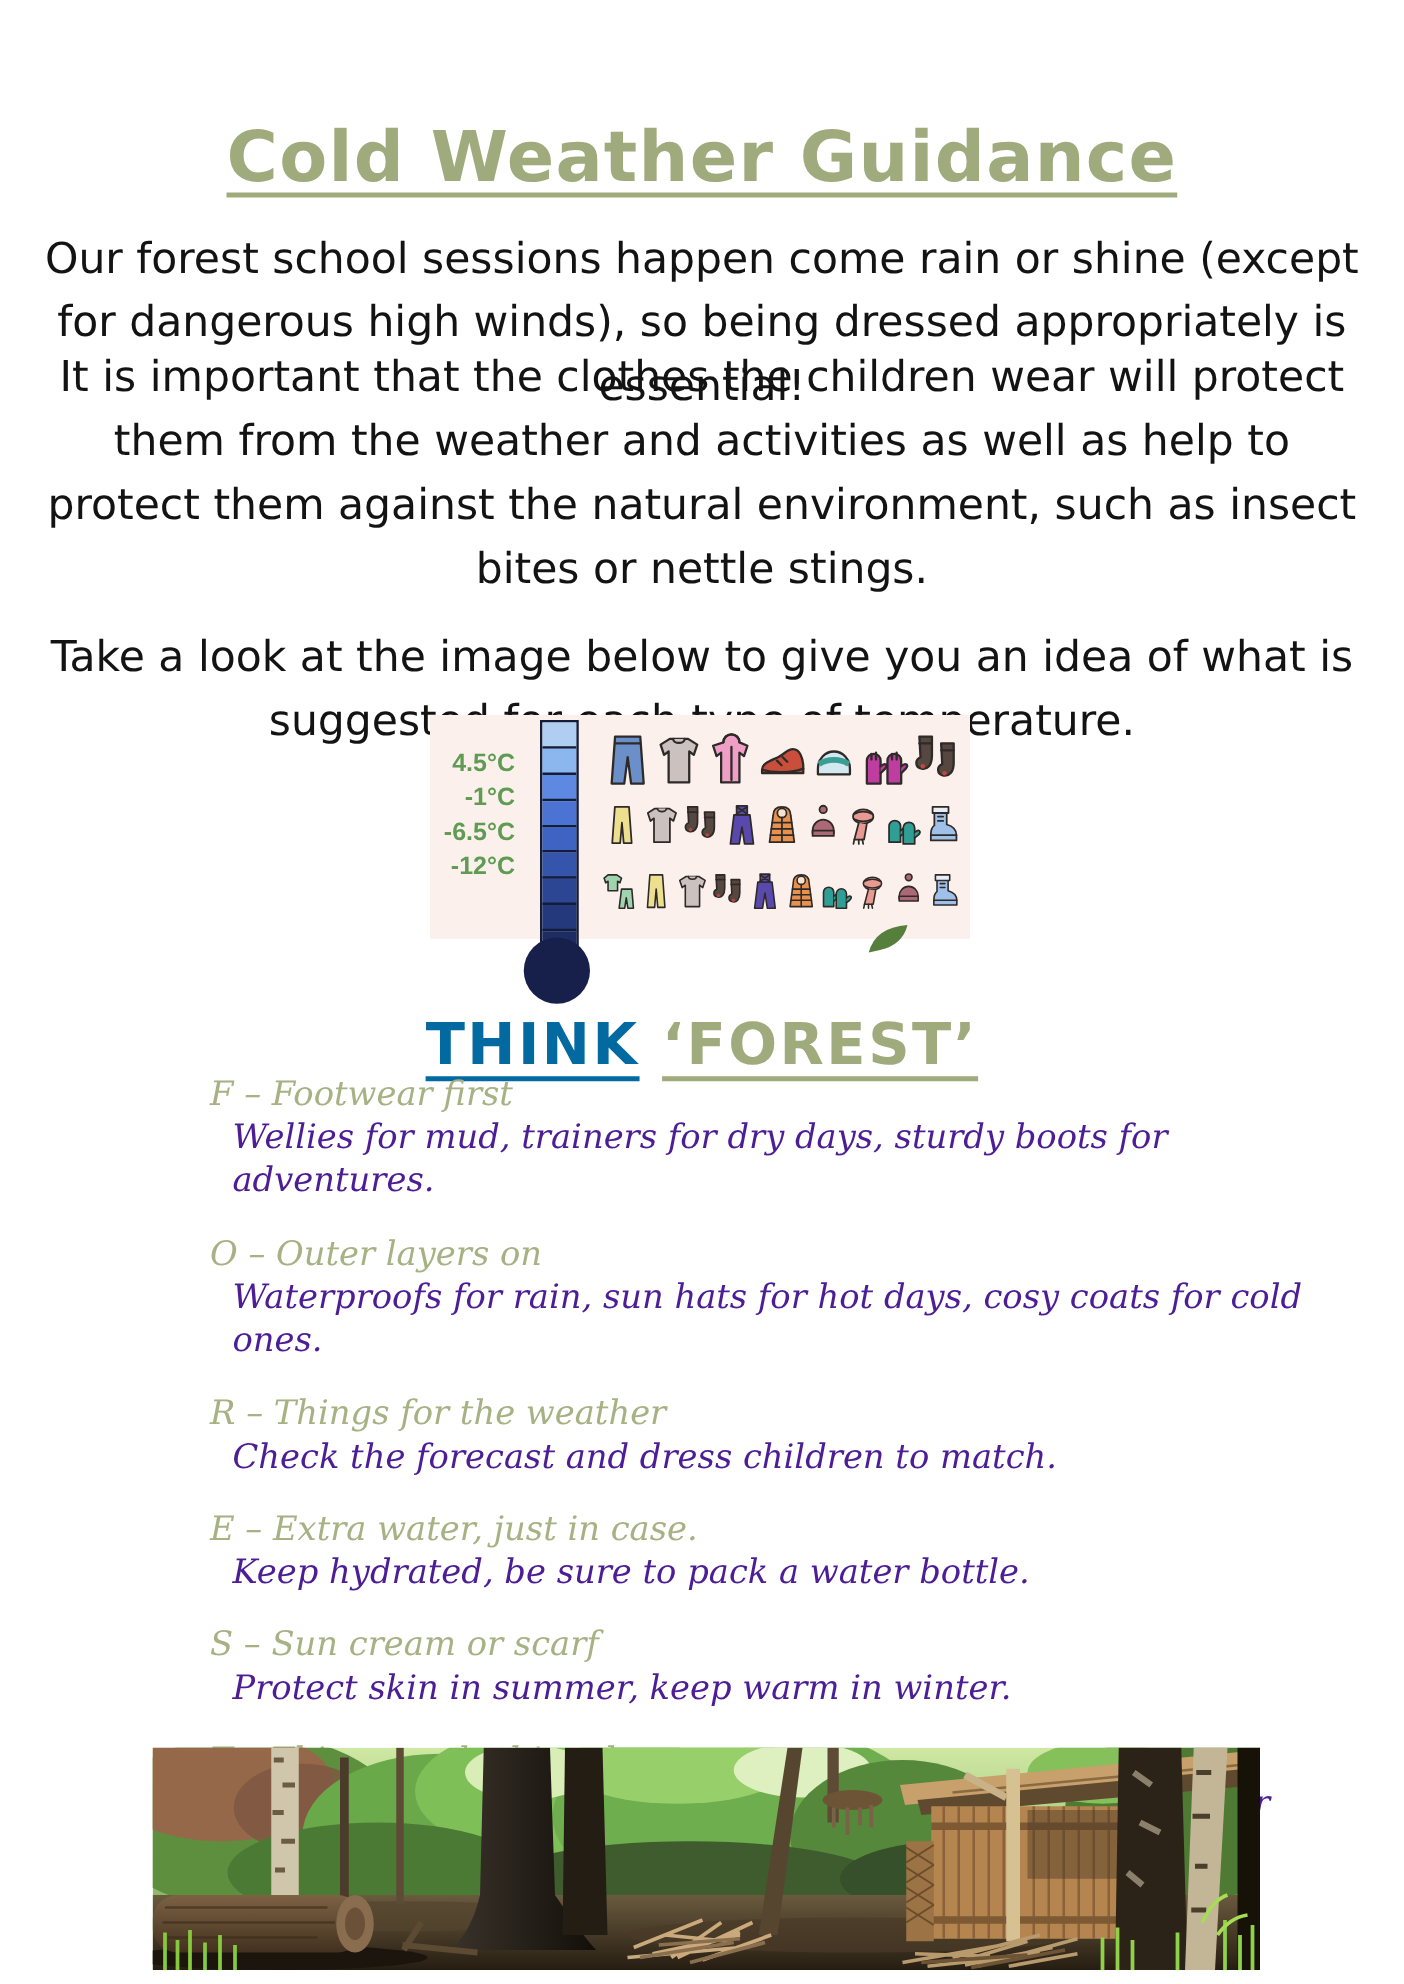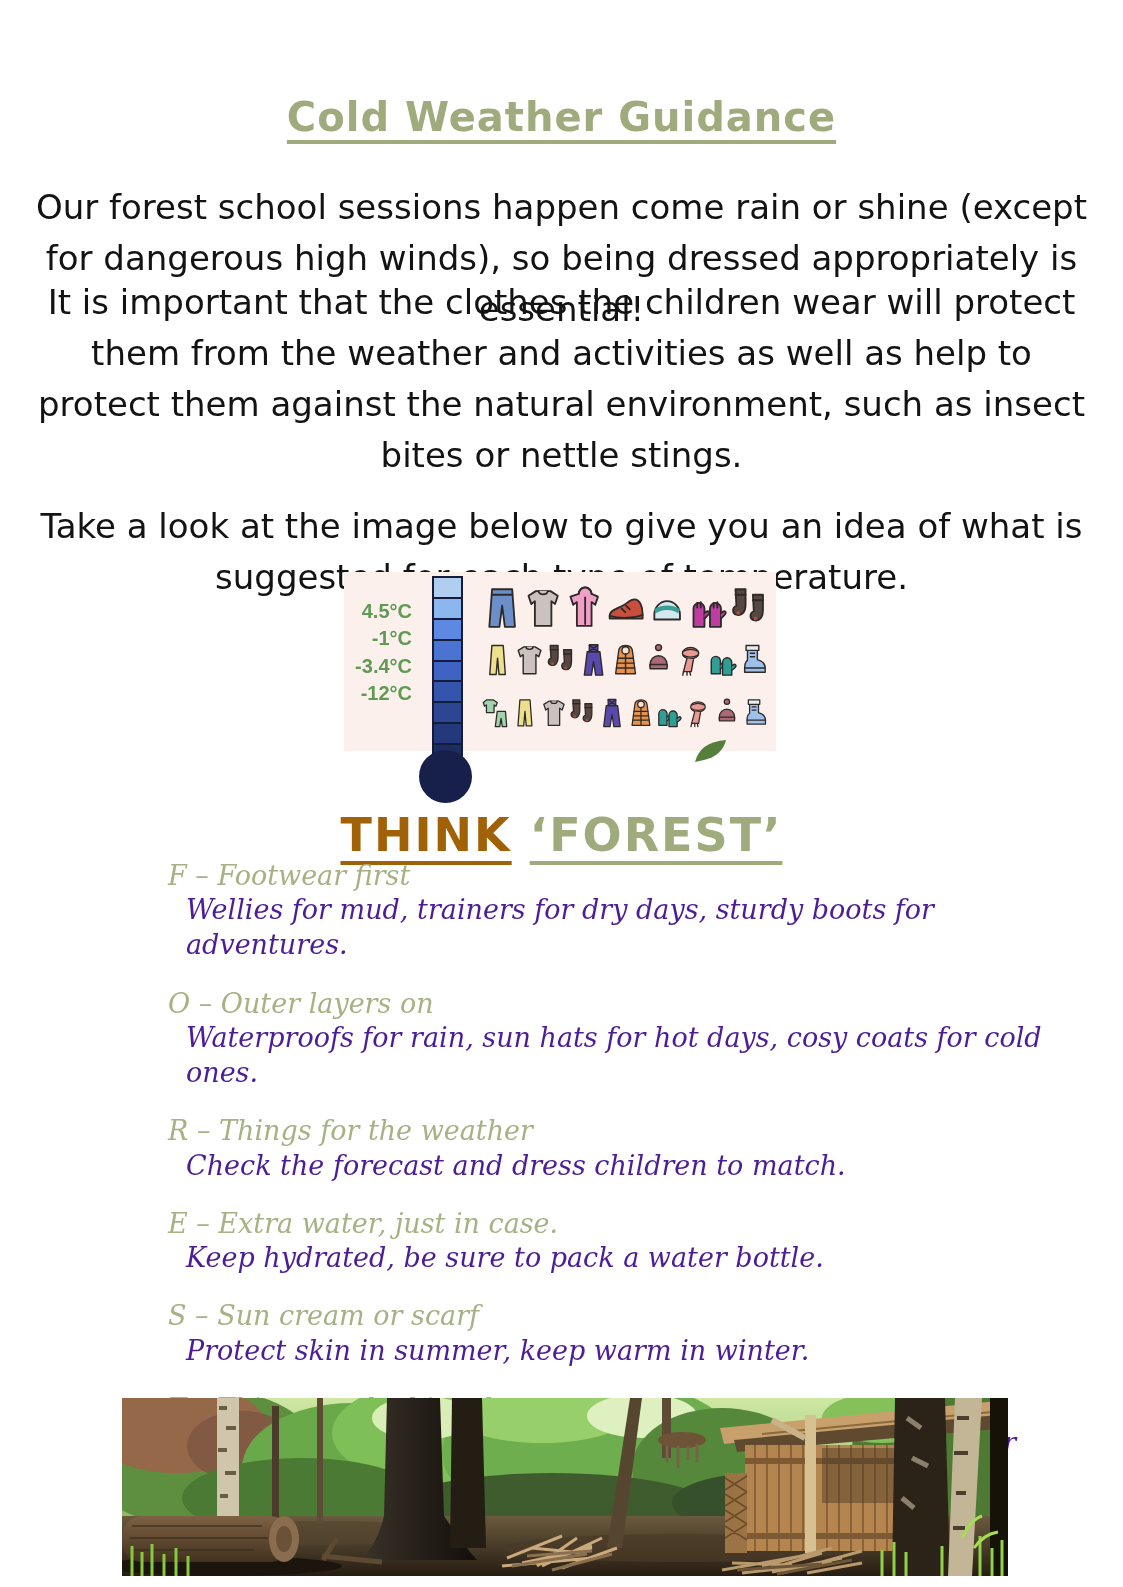--- a/index.html
+++ b/index.html
@@ -4,21 +4,21 @@
 <style>
   html,body{margin:0;padding:0;background:#ffffff;}
   .page{position:relative;width:1123px;height:1587px;background:#fff;overflow:hidden;
         font-family:"DejaVu Sans","Liberation Sans",sans-serif;color:#161616;}
 
   
   .title{position:absolute;top:22px;left:0;width:100%;text-align:center;
          font-size:56px;font-weight:600;letter-spacing:1px;}
   .title .u{text-decoration:underline;text-decoration-thickness:4px;text-underline-offset:9px;}
   .subtitle{position:absolute;top:94px;left:0;width:100%;text-align:center;
-            font-size:40px;font-weight:600;letter-spacing:1px;color:#a0ab7d;}
+            font-size:56px;font-weight:600;letter-spacing:1px;color:#a0ab7d;}
   .subtitle .u{text-decoration:underline;text-decoration-thickness:4px;text-underline-offset:9px;}
 
   
   .para{position:absolute;left:26px;width:1071px;text-align:center;
         font-size:34px;line-height:1.5;color:#131313;}
   .p1{top:182px;} .p2{top:277px;} .p3{top:406px;} .p4{top:501px;}
 
   
   .chart{position:absolute;top:572px;left:344px;width:432px;height:179px;
          background:#fbf0eb;display:flex;}
@@ -36,21 +36,21 @@
   .rows{flex:1;display:flex;flex-direction:column;justify-content:space-between;
         padding:8px 6px 14px 8px;}
   .cloth-row{display:flex;align-items:flex-end;height:66px;gap:1px;}
   .cloth{flex:1;display:flex;align-items:flex-end;justify-content:center;height:100%;}
   .cloth svg{width:100%;max-width:44px;height:94%;}
   .leaf{position:absolute;right:48px;bottom:-13px;width:34px;height:26px;}
 
   
   .think{position:absolute;top:808px;left:0;width:100%;text-align:center;
          font-size:46px;font-weight:600;letter-spacing:2px;}
-  .think .black{color:#a16207;text-decoration:underline;text-decoration-thickness:4px;text-underline-offset:10px;}
+  .think .black{color:#0369a1;text-decoration:underline;text-decoration-thickness:4px;text-underline-offset:10px;}
   .think .green{color:#a0ab7d;text-decoration:underline;text-decoration-thickness:4px;text-underline-offset:10px;}
 
   
   .flist{position:absolute;top:860px;left:168px;width:900px;
          font-family:"DejaVu Serif","Liberation Serif",serif;font-style:italic;}
   .fitem{margin-bottom:25px;}
   .fitem-h{color:#a7b183;font-size:27px;line-height:1.2;}
   .fitem-d{color:#4c1d95;font-size:27px;line-height:1.3;margin-left:18px;}
 
   
@@ -68,21 +68,21 @@
 
   <div class="para p1">Our forest school sessions happen come rain or shine (except for dangerous high winds), so being dressed appropriately is essential!</div>
   <div class="para p2">It is important that the clothes the children wear will protect them from the weather and activities as well as help to protect them against the natural environment, such as insect bites or nettle stings.</div>
   <div class="para p4">Take a look at the image below to give you an idea of what is suggested for each type of temperature.</div>
 
   <div class="chart" style="background: rgb(251, 240, 235);">
     <div class="thermo">
       <div class="t-labels">
           <div class="temp-label">4.5°C</div>
           <div class="temp-label">-1°C</div>
-          <div class="temp-label">-3.4°C</div>
+          <div class="temp-label">-6.5°C</div>
           <div class="temp-label">-12°C</div>
         </div>
       <div class="tube-wrap">
         <div class="tube">
             <div class="seg" style="background: rgb(176, 206, 242);"></div>
             <div class="seg" style="background: rgb(140, 182, 238);"></div>
             <div class="seg" style="background: rgb(93, 137, 226);"></div>
             <div class="seg" style="background: rgb(74, 115, 212);"></div>
             <div class="seg" style="background: rgb(63, 99, 194);"></div>
             <div class="seg" style="background: rgb(53, 84, 172);"></div>

